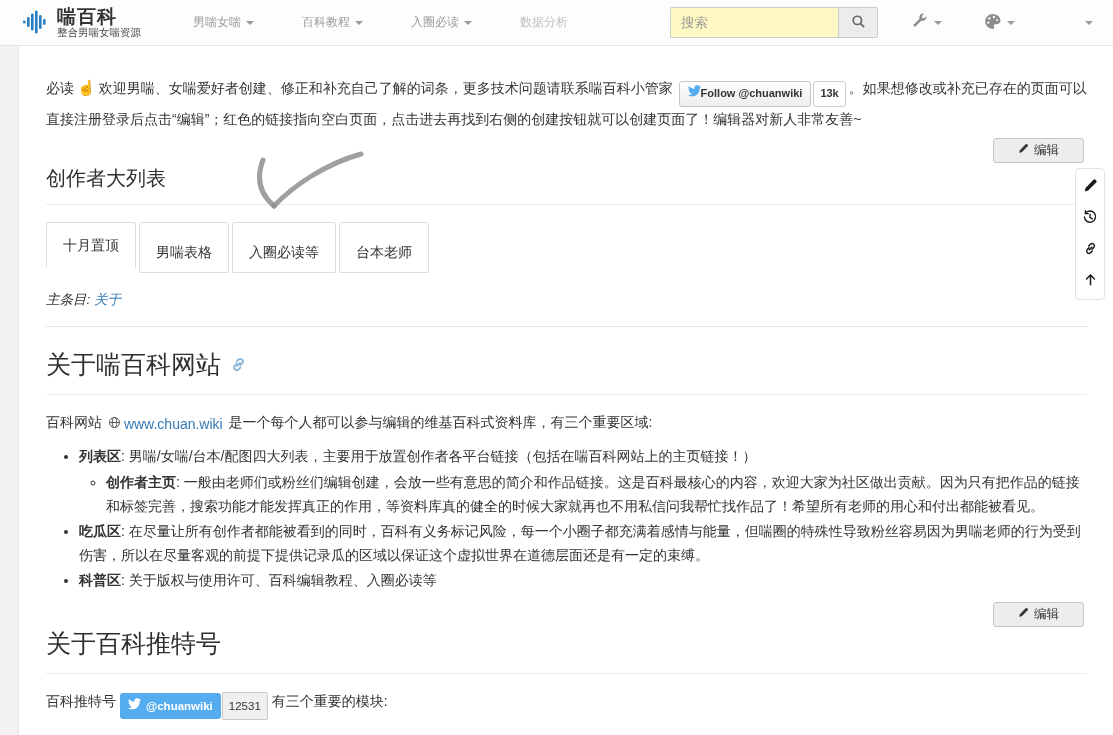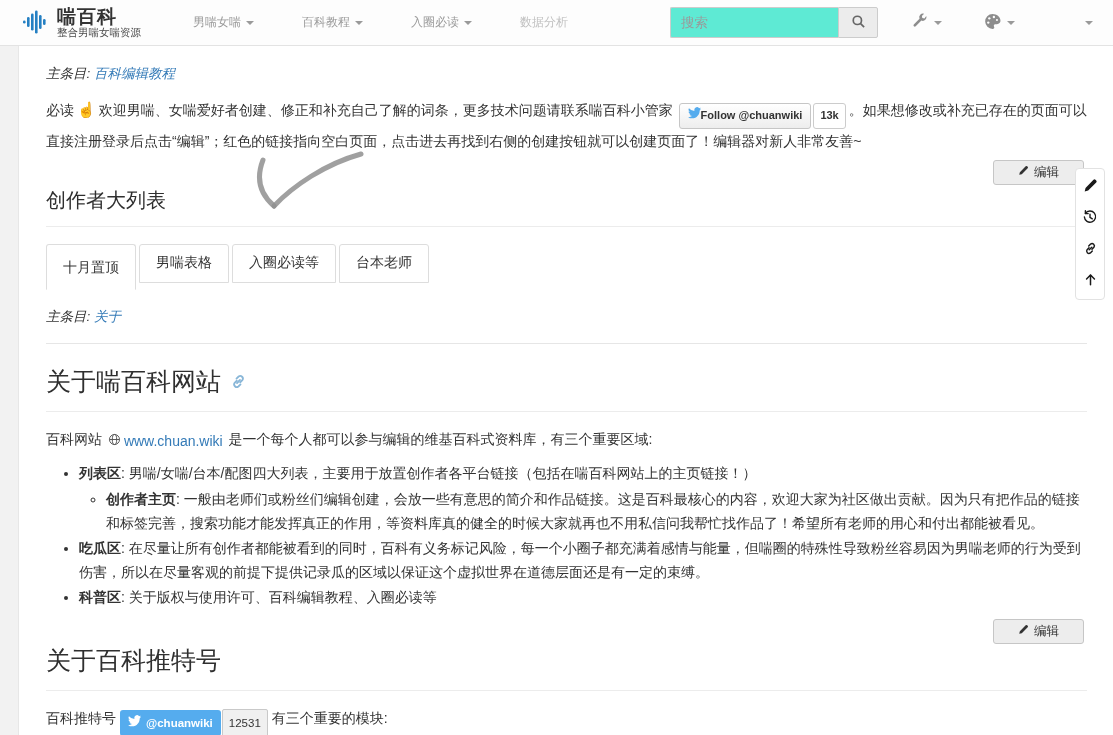--- a/index.html
+++ b/index.html
@@ -27,21 +27,21 @@
   .nav-item.faded { color:#c0c0c0; }
   .caret {
     display:inline-block; width:0; height:0;
     border-left:4px solid transparent; border-right:4px solid transparent;
     border-top:4px solid #9a9a9a;
   }
   .search-group { margin-left:auto; display:flex; align-items:center; }
   .search-input {
     width:168px; height:31px; border:1px solid #ccc; border-right:none;
     border-radius:2px 0 0 2px; padding:0 10px; font-size:13.5px; color:#333;
-    font-family:"Liberation Sans", sans-serif; outline:none; background:#5eead4;
+    font-family:"Liberation Sans", sans-serif; outline:none; background:#fef9c3;
   }
   .search-input::placeholder { color:#9a9a9a; }
   .search-btn {
     width:40px; height:31px; border:1px solid #ccc; border-radius:0 2px 2px 0;
     background:#ececec; cursor:pointer; display:flex; align-items:center; justify-content:center;
   }
   .tools { display:flex; align-items:center; margin-left:34px; gap:42px; }
   .tool-btn { display:flex; align-items:center; gap:6px; cursor:pointer; }
   .tools .lone { margin-left:28px; margin-right:2px; }
 
@@ -86,21 +86,21 @@
 
   h1.page-title {
     font-size:20px; font-weight:normal; margin:2px 0 0; padding-bottom:12px;
     border-bottom:1px solid #ececec; color:#2f2f2f;
   }
   .scribble { position:absolute; left:228px; top:100px; pointer-events:none; }
 
   .tabs { display:flex; align-items:flex-start; margin-top:17px; }
   .tab {
     border:1px solid #ddd; border-radius:3px 3px 0 0; background:#fff;
-    padding:9px 16px 10px; font-size:14px; color:#333; margin-right:3px; cursor:pointer;
+    padding:21px 16px 10px; font-size:14px; color:#333; margin-right:3px; cursor:pointer;
   }
   .tab.active { padding:14px 16px 12px; border-bottom-color:#fff; }
 
   .rule { border:none; border-top:1px solid #e6e6e6; margin:17px 0 0; }
 
   h2.section-title {
     display:flex; align-items:center; gap:9px;
     font-size:25px; font-weight:normal; color:#2f2f2f;
     margin:21px 0 0; padding-bottom:13px; border-bottom:1px solid #ececec;
   }
@@ -197,24 +197,20 @@
         <i class="caret"></i>
       </a>
       <a class="tool-btn lone">
         <i class="caret"></i>
       </a>
     </div>
   </header>
 
   <div class="main">
 
-    <p class="hatnote">
-      <span>主条目:</span>
-      <a>百科编辑教程</a>
-    </p>
 
     <p class="intro">
       <span>必读</span><span class="finger">☝</span><span>欢迎男喘、女喘爱好者创建、修正和补充自己了解的词条，更多技术问题请联系喘百科小管家</span>
       <a class="tw-follow">
         <span>
           <svg width="13" height="13" viewBox="0 0 16 16" fill="#55acee">
               <path d="M16 3c-.6.27-1.22.45-1.88.53a3.3 3.3 0 0 0 1.44-1.82c-.63.38-1.34.65-2.08.8A3.28 3.28 0 0 0 7.88 5.5c0 .26.03.5.08.75A9.32 9.32 0 0 1 1.2 2.8a3.28 3.28 0 0 0 1.01 4.38c-.54-.02-1.05-.17-1.5-.42v.04c0 1.59 1.14 2.92 2.63 3.22-.27.08-.56.11-.86.11-.21 0-.42-.02-.62-.06a3.28 3.28 0 0 0 3.07 2.28A6.59 6.59 0 0 1 0 13.7a9.29 9.29 0 0 0 5.03 1.48c6.04 0 9.34-5 9.34-9.35v-.42A6.63 6.63 0 0 0 16 3z"></path>
             </svg>
         </span>
         <span>Follow @chuanwiki</span>

